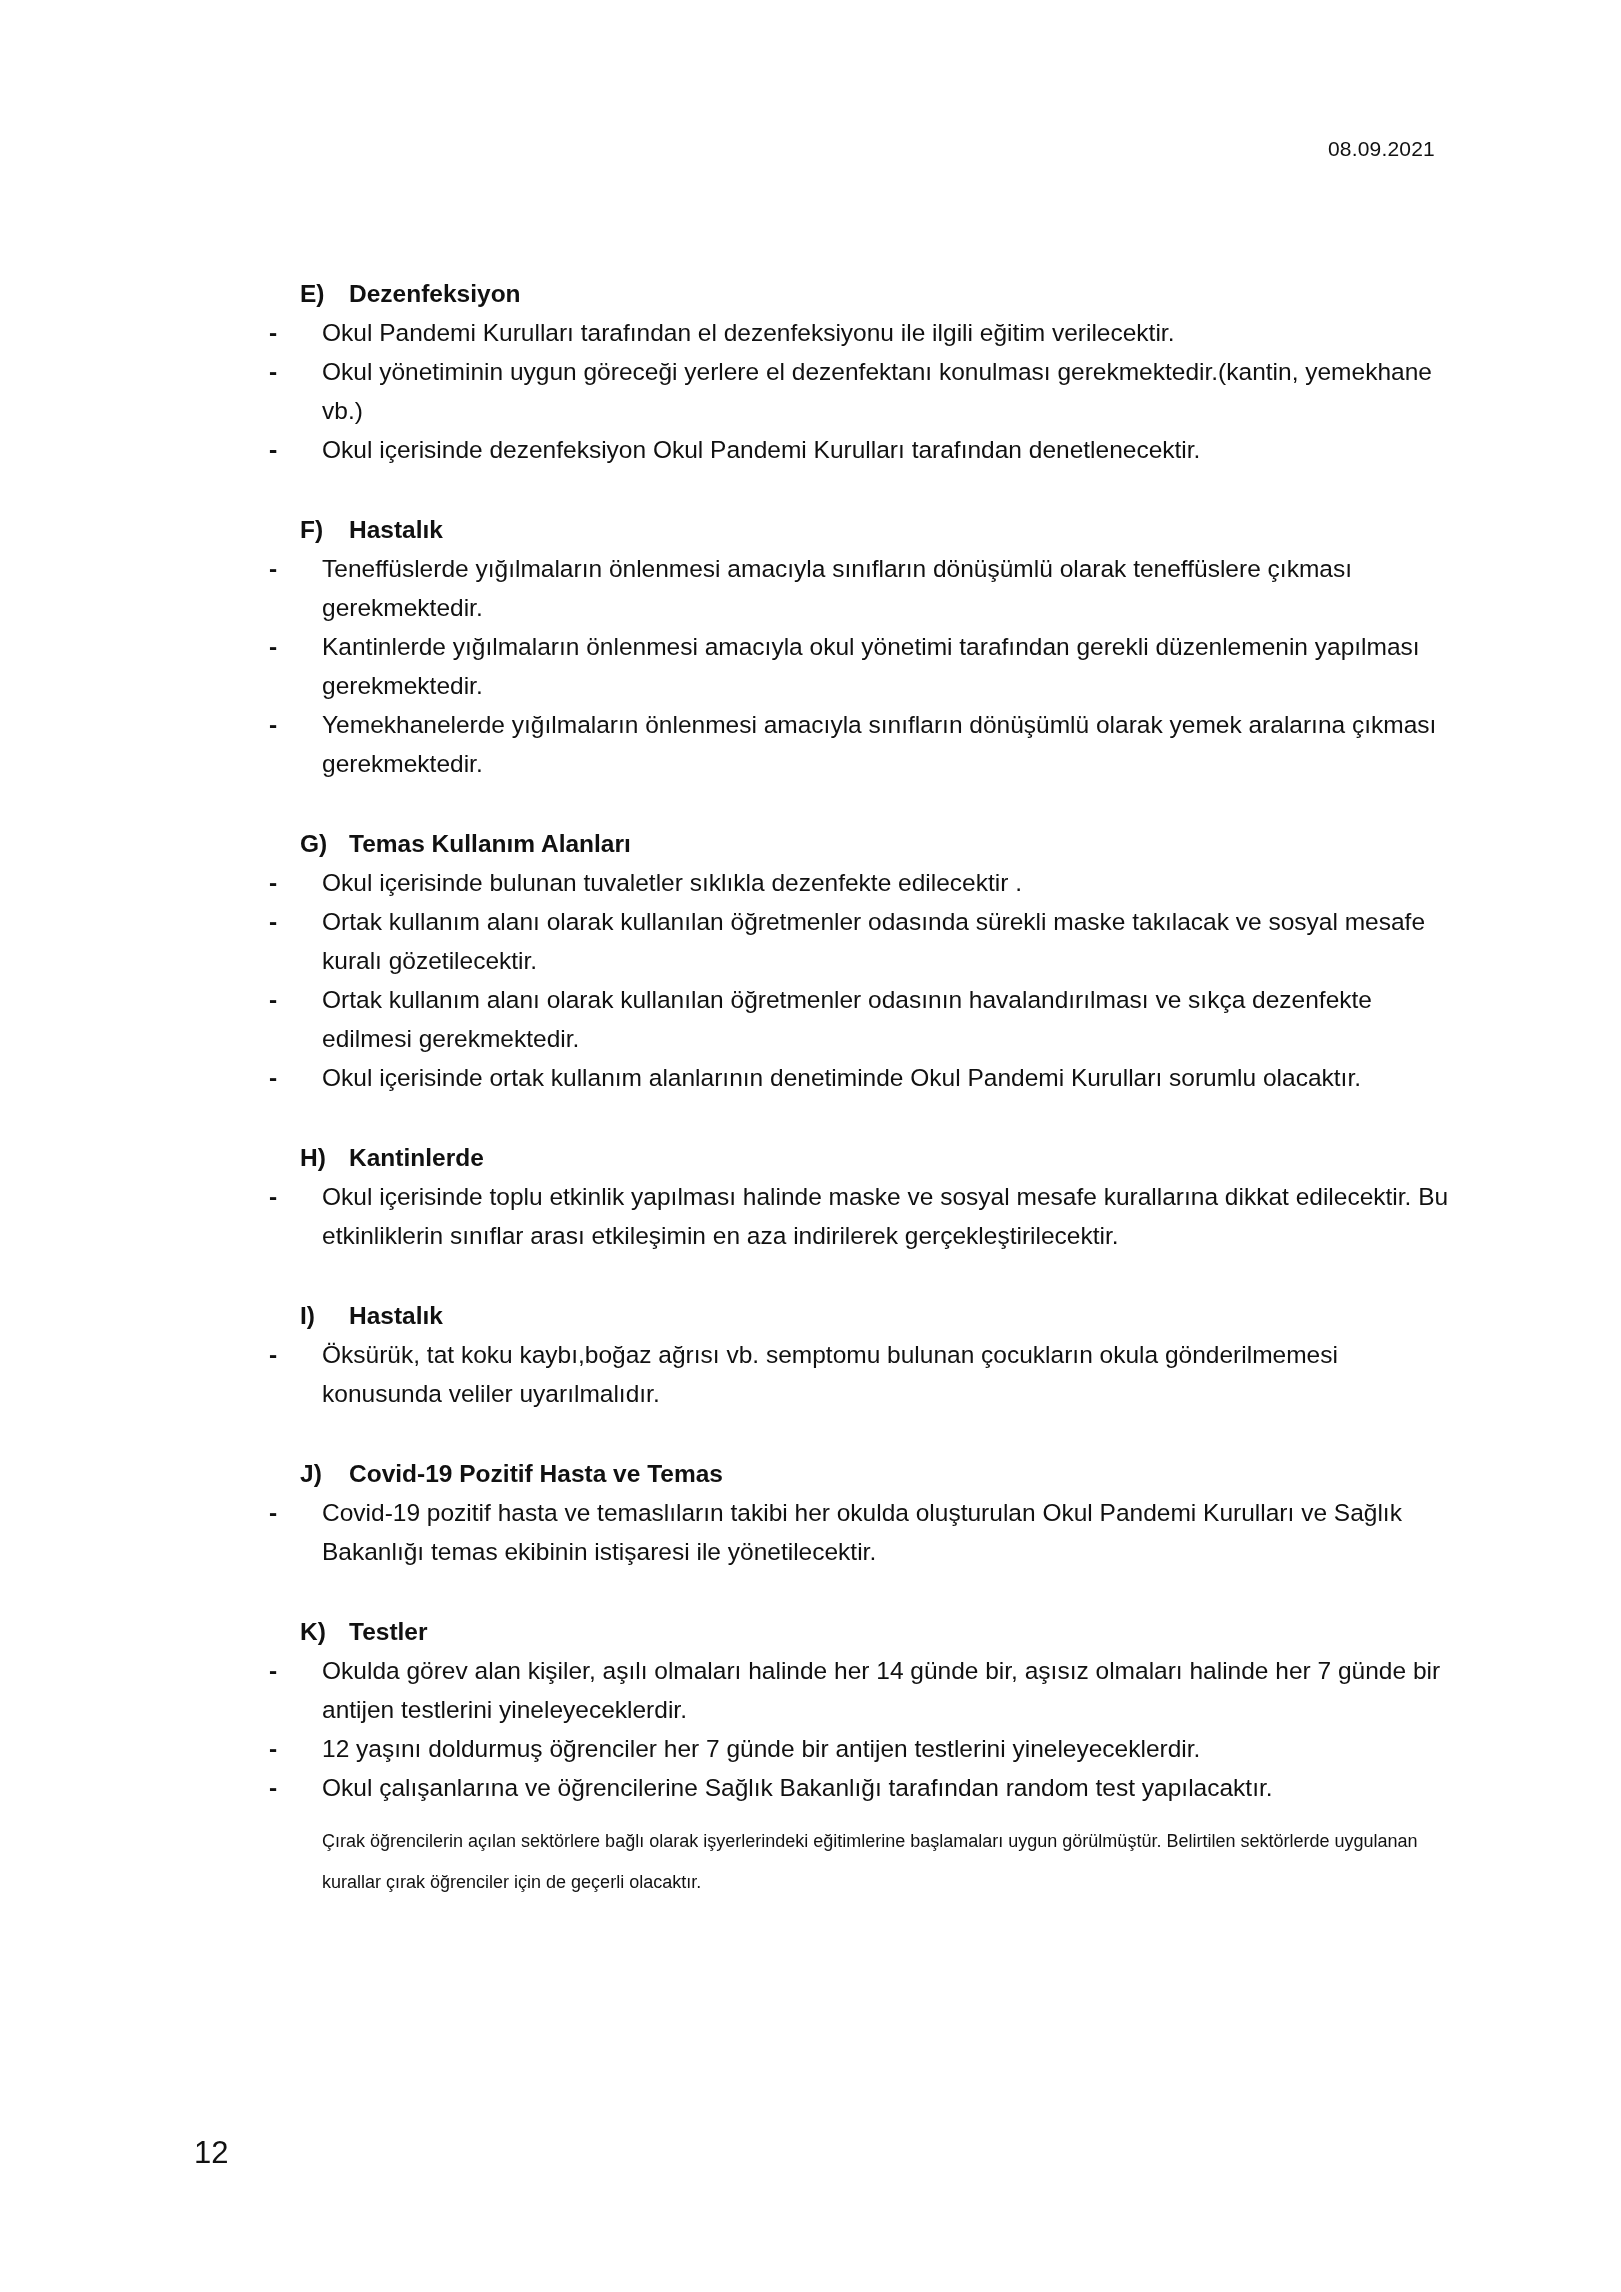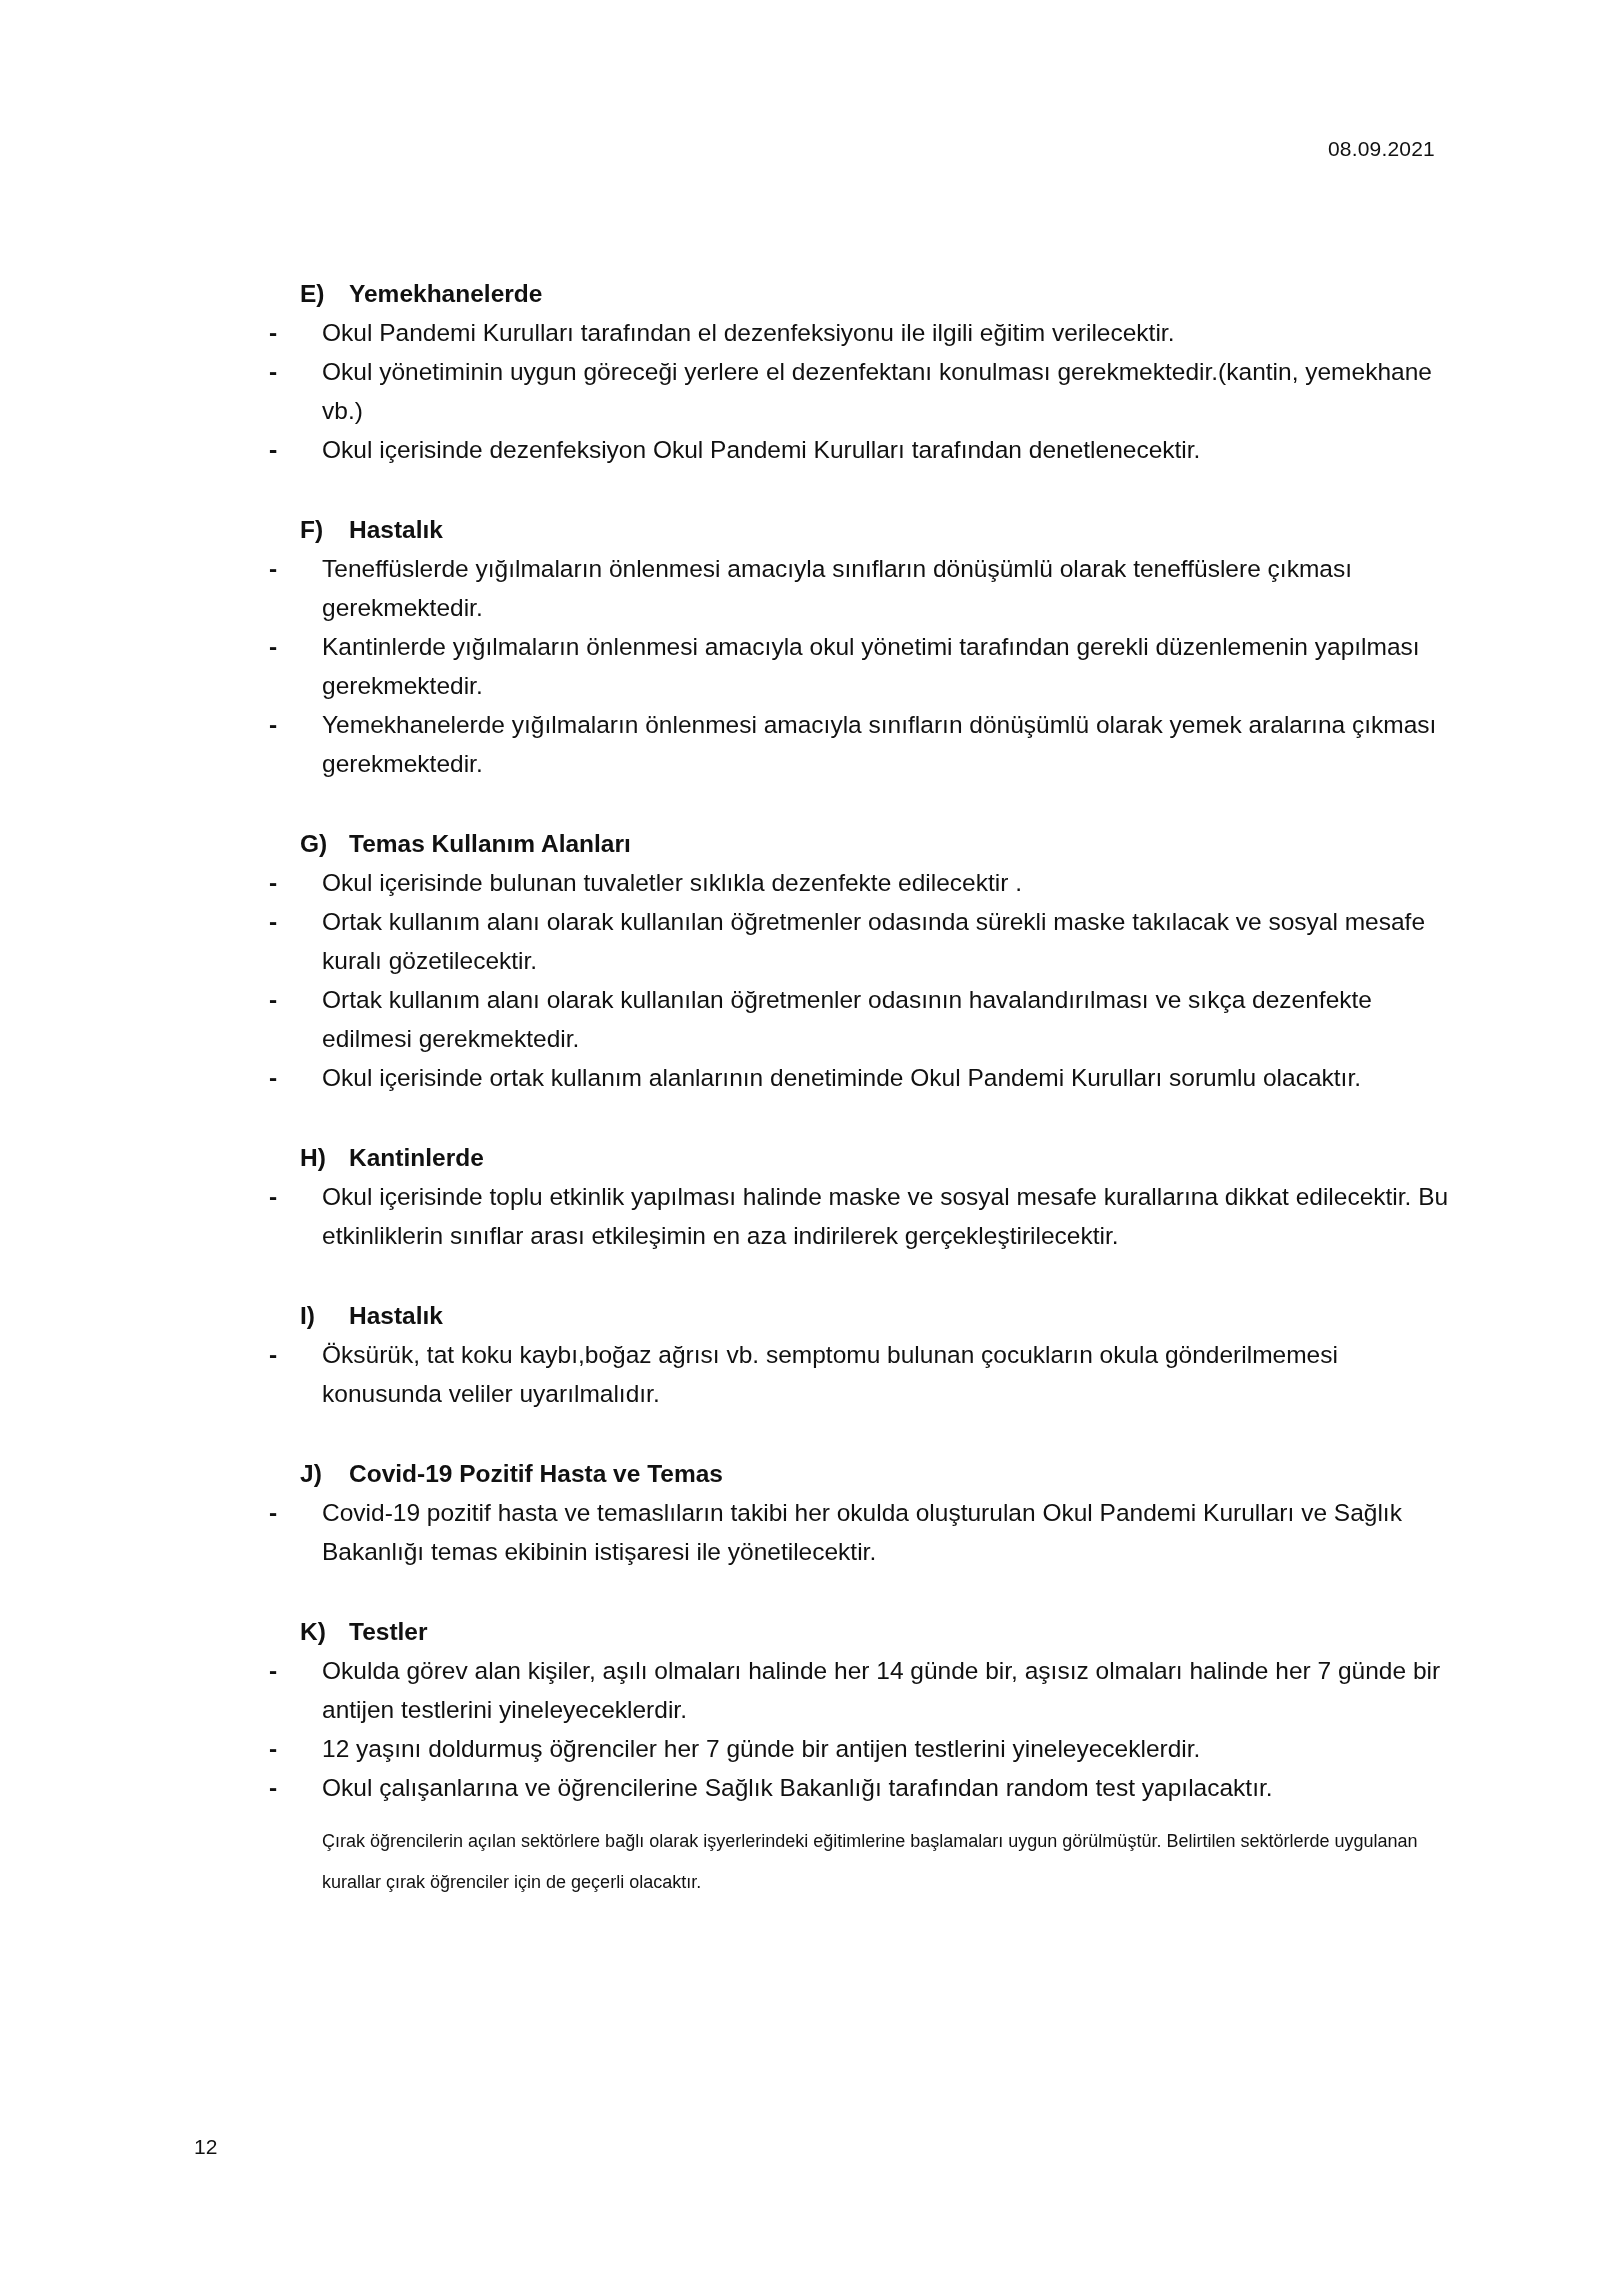--- a/index.html
+++ b/index.html
@@ -1,38 +1,38 @@
 <!DOCTYPE html>
 <html><head>
 <meta charset="utf-8">
 <style>
   html, body { margin: 0; padding: 0; background: #ffffff; }
   body { width: 1621px; height: 2293px; position: relative; overflow: hidden;
          font-family: "Liberation Sans", sans-serif; color: #111111; }
   .header-date { position: absolute; top: 137px; right: 186px; font-size: 21px; letter-spacing: 0.2px; }
-  .page-number { position: absolute; top: 2135px; left: 194px; font-size: 21px; text-align: right; }
+  .page-number { position: absolute; top: 2135px; left: 194px; font-size: 31px; text-align: right; }
   .content { position: absolute; top: 274px; left: 265px; width: 1176px; }
   .section { margin-bottom: 41px; }
   .section-heading { font-weight: bold; font-size: 24.5px; line-height: 39px; height: 39px; position: relative; }
   .section-heading .letter { position: absolute; left: 35px; }
   .section-heading .title { position: absolute; left: 84px; }
   .item { position: relative; font-size: 24.5px; line-height: 39px; padding-left: 57px; width: 1137px; }
   .item .dash { position: absolute; left: 3.9px; top: 0; font-weight: bold; }
   .closing { font-size: 18px; line-height: 41px; padding-left: 57px; width: 1137px; margin-top: -27.4px; }
 </style>
 </head>
 <body>
 
 <div class="header-date">08.09.2021</div>
 
 <div class="content" id="content">
     <div class="section">
       <div class="section-heading">
         <span class="letter">E)</span>
-        <span class="title">Yemekhanelerde</span>
+        <span class="title">Dezenfeksiyon</span>
       </div>
       <div class="item"><span class="dash">-</span><span>Okul Pandemi Kurulları tarafından el dezenfeksiyonu ile ilgili eğitim verilecektir.</span></div>
       <div class="item"><span class="dash">-</span><span>Okul yönetiminin uygun göreceği yerlere el dezenfektanı konulması gerekmektedir.(kantin, yemekhane vb.)</span></div>
       <div class="item"><span class="dash">-</span></div>
       <div class="item"><span class="dash">-</span><span>Okul içerisinde dezenfeksiyon Okul Pandemi Kurulları tarafından denetlenecektir.</span></div>
     </div>
     <div class="section">
       <div class="section-heading">
         <span class="letter">F)</span>
         <span class="title">Hastalık</span>

